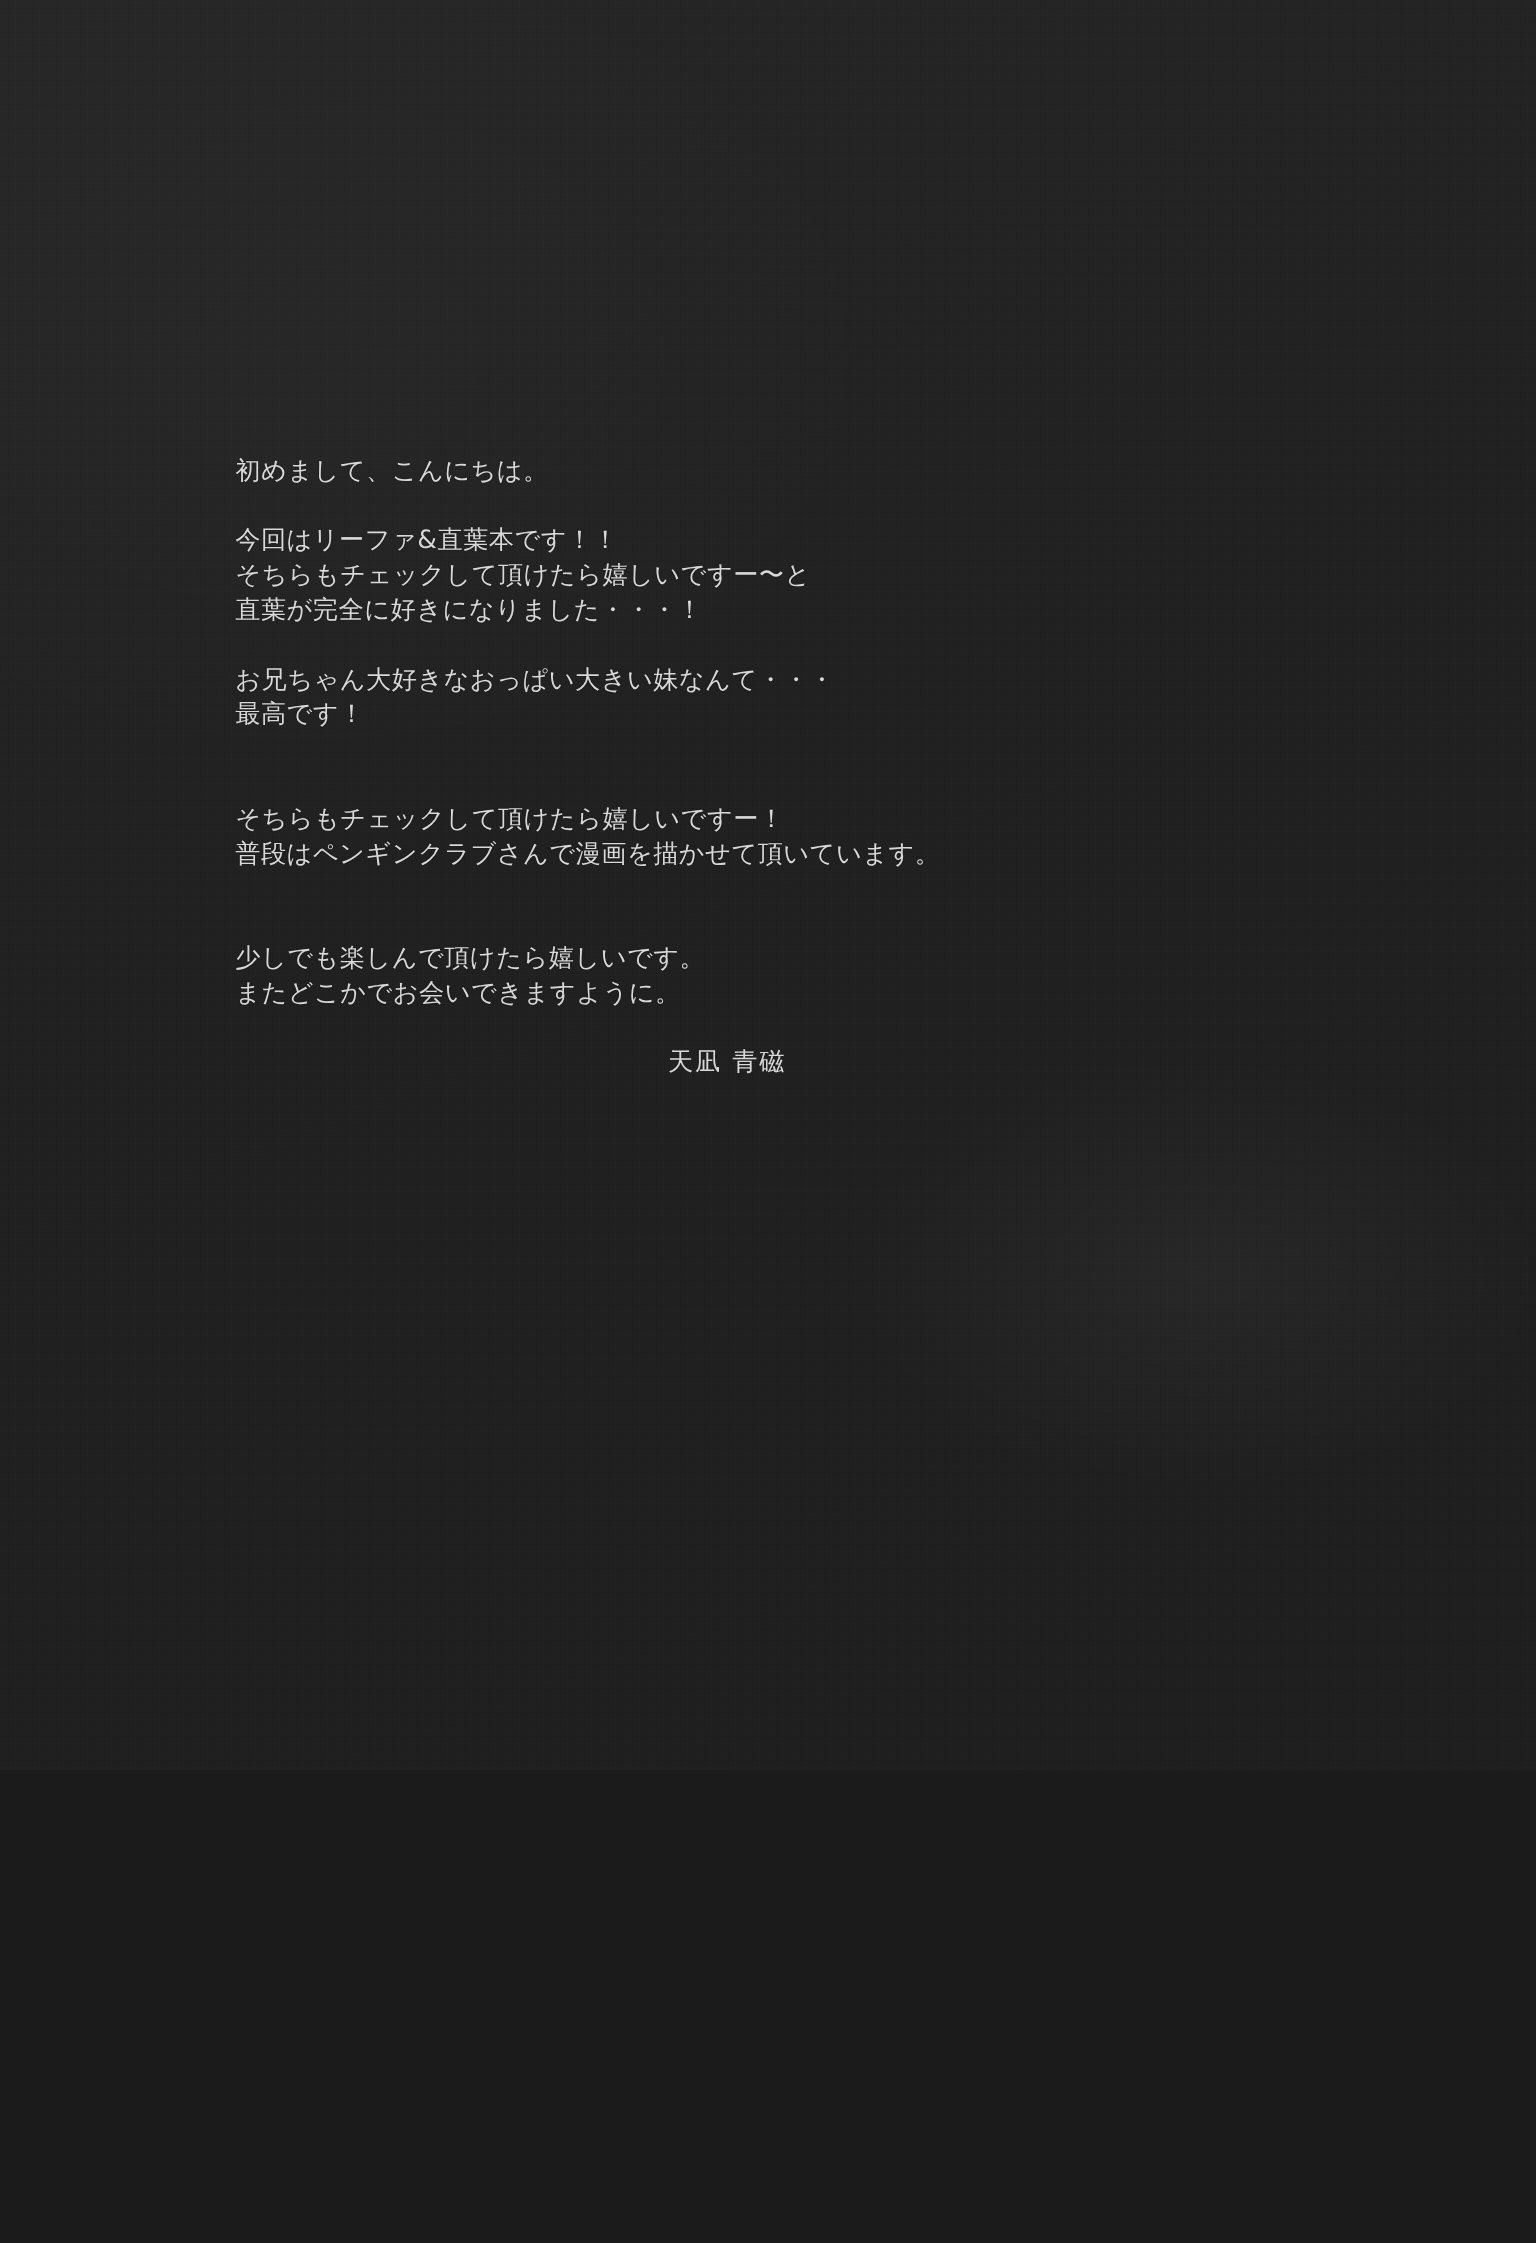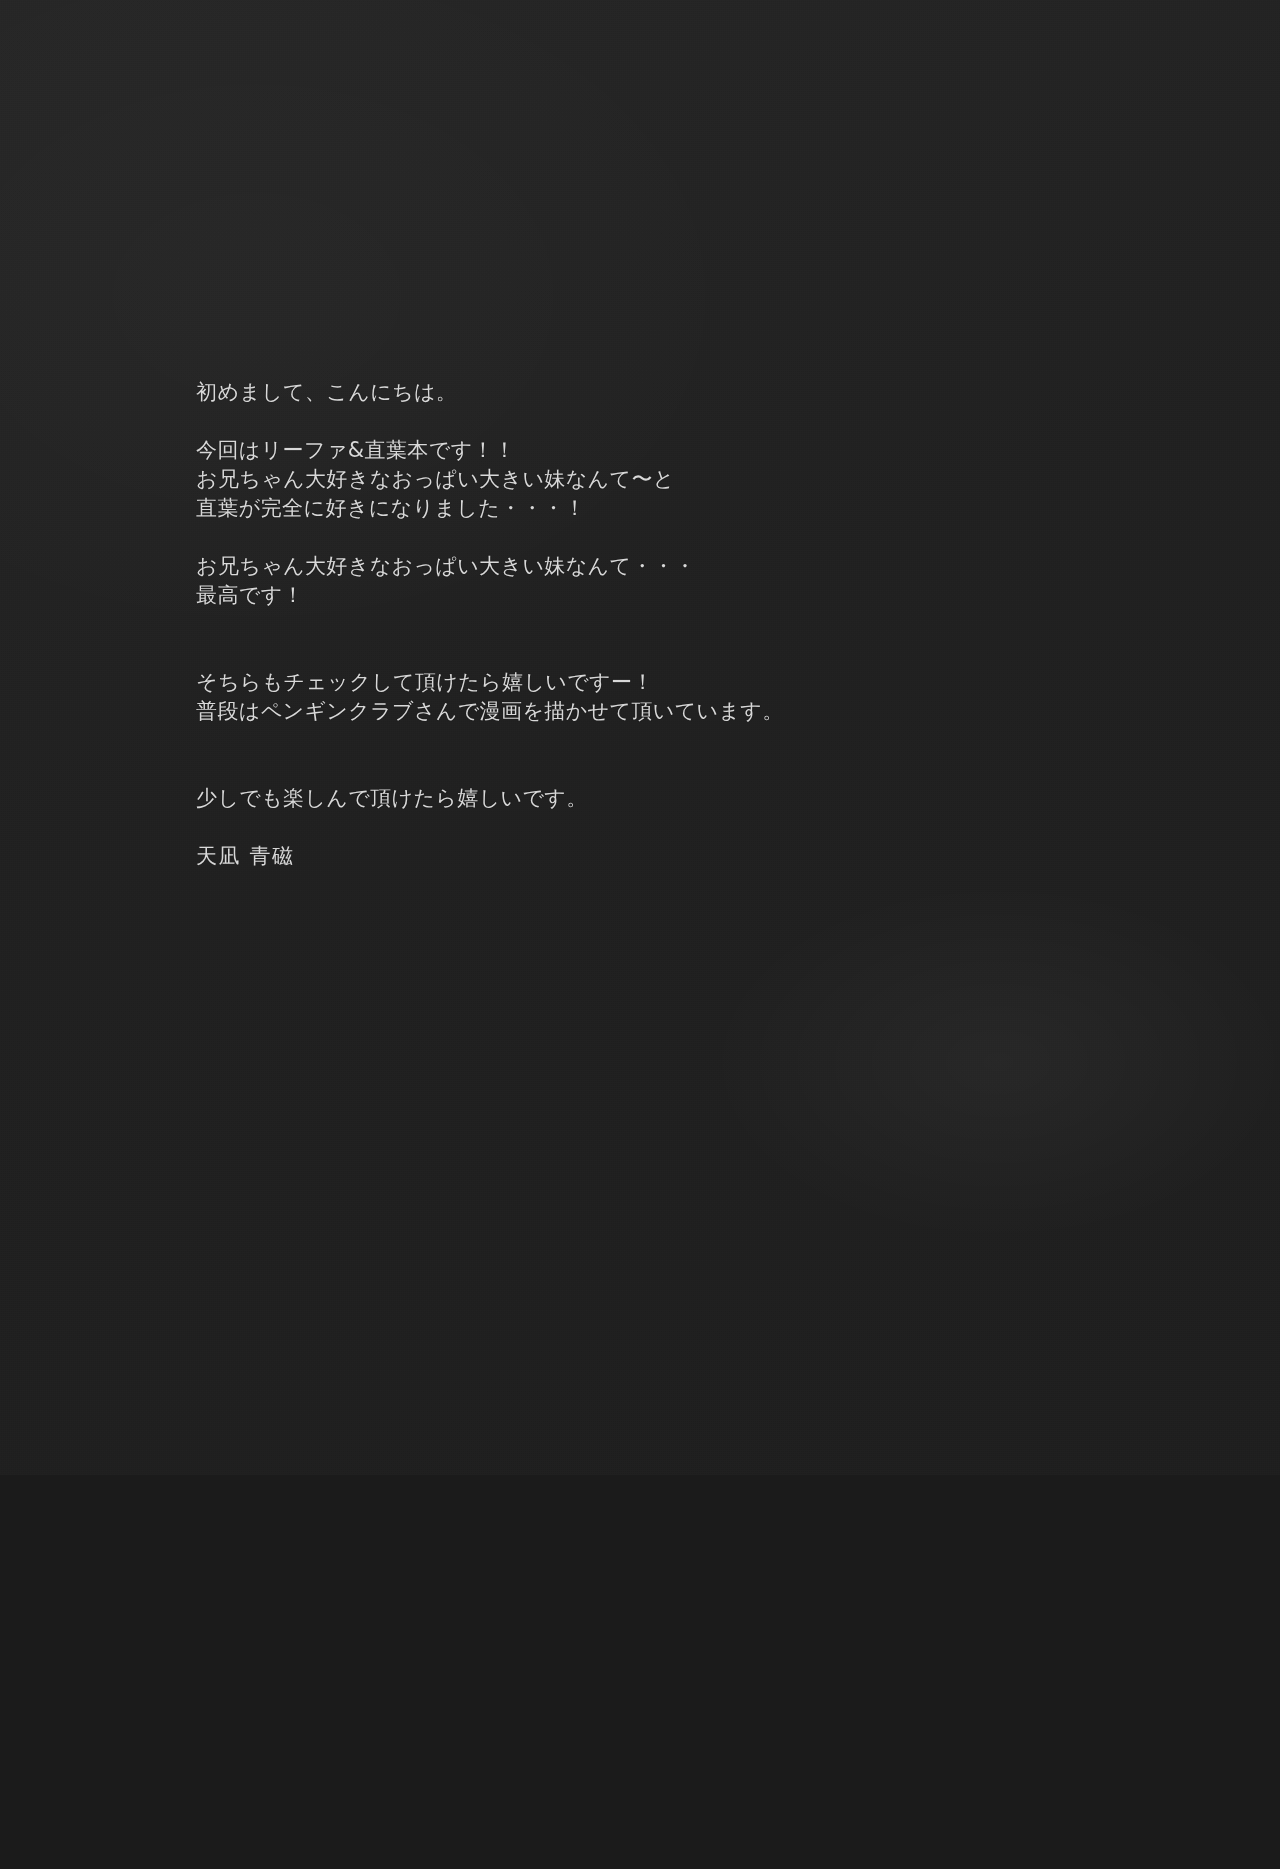--- a/index.html
+++ b/index.html
@@ -48,39 +48,40 @@
     white-space: nowrap;
   }
   .gap-sm { height: 29px; }
   .gap-md { height: 58px; }
   .signature {
     color: #d8d8d8;
     font-size: 21px;
     line-height: 29px;
     letter-spacing: 1.6px;
     margin: 0;
+    text-align: center;
   }
 </style>
 </head>
 <body>
 
 <div class="page">
   <div class="grain"></div>
 
   <div class="afterword">
 
     <p class="para">
       <span class="line">初めまして、こんにちは。</span>
     </p>
 
     <div class="gap-sm"></div>
 
     <p class="para">
       <span class="line">今回はリーファ&amp;直葉本です！！</span>
-      <span class="line">お兄ちゃん大好きなおっぱい大きい妹なんて〜と</span>
+      <span class="line">そちらもチェックして頂けたら嬉しいですー〜と</span>
       <span class="line">直葉が完全に好きになりました・・・！</span>
     </p>
 
     <div class="gap-sm"></div>
 
     <p class="para">
       <span class="line">お兄ちゃん大好きなおっぱい大きい妹なんて・・・</span>
       <span class="line">最高です！</span>
     </p>
 
@@ -88,19 +89,20 @@
 
     <p class="para">
       <span class="line">そちらもチェックして頂けたら嬉しいですー！</span>
       <span class="line">普段はペンギンクラブさんで漫画を描かせて頂いています。</span>
     </p>
 
     <div class="gap-md"></div>
 
     <p class="para">
       <span class="line">少しでも楽しんで頂けたら嬉しいです。</span>
+      <span class="line">またどこかでお会いできますように。</span>
     </p>
 
     <div class="gap-sm"></div>
 
     <p class="signature">天凪 青磁</p>
   </div>
 </div>
 
 </body></html>

